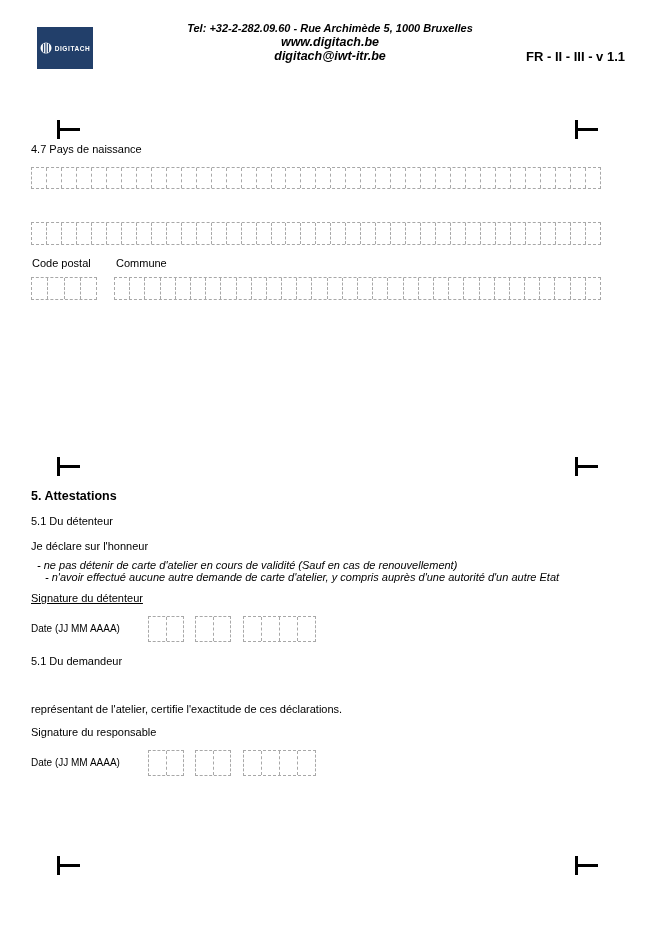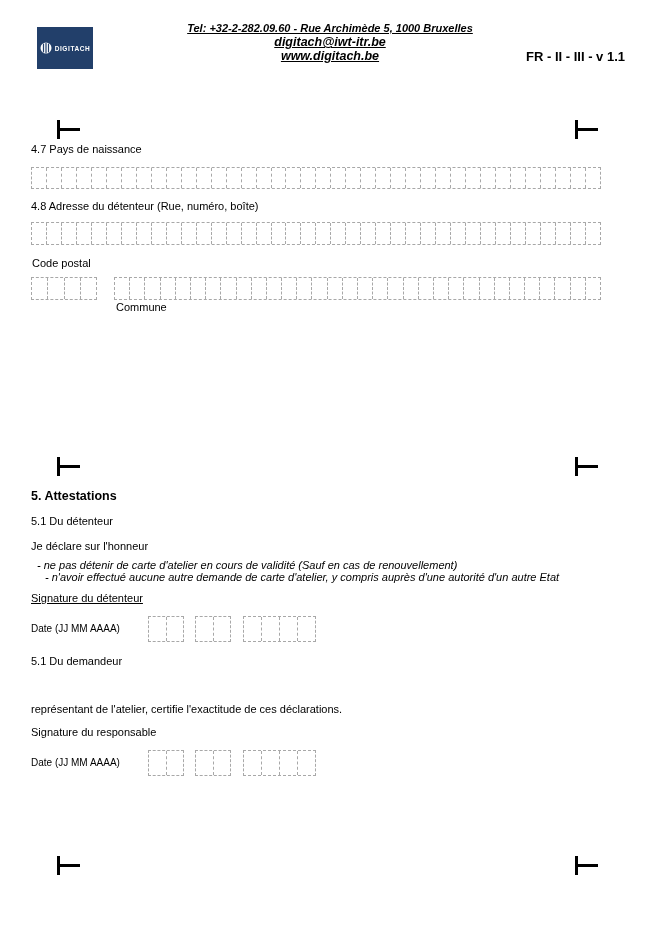--- a/index.html
+++ b/index.html
@@ -14,21 +14,21 @@
   .italic { font-style:italic; }
 
   
   .logo {
     position:absolute; left:37px; top:27px; width:56px; height:42px;
     background:#223f6a; display:flex; align-items:center; justify-content:center; gap:3px;
   }
   .logo-text { color:#ffffff; font-size:6.5px; font-weight:bold; letter-spacing:0.6px; }
   .header-center {
     position:absolute; left:148px; top:21px; width:364px; text-align:center;
-    font-weight:bold; font-style:italic; line-height:14px;text-decoration:underline;
+    font-weight:bold; font-style:italic; line-height:14px;
   }
   .hc1 { font-size:11px; }
   .hc23 { font-size:12.5px; }
   .version { position:absolute; right:32px; top:49px; font-size:13px; font-weight:bold; white-space:nowrap;padding-left:40px; }
 
   
   .crop { position:absolute; width:23px; height:19px; }
   .crop::before { content:""; position:absolute; left:0; top:0; width:3px; height:19px; background:#000; }
   .crop::after  { content:""; position:absolute; left:0; top:8px; width:23px; height:3px; background:#000; }
 
@@ -58,22 +58,22 @@
         <rect x="2.9" y="1.6" width="1.2" height="8.8" fill="#223f6a"></rect>
         <rect x="5.4" y="0.8" width="1.2" height="10.4" fill="#223f6a"></rect>
         <rect x="7.9" y="1.6" width="1.2" height="8.8" fill="#223f6a"></rect>
       </svg>
     </span>
     <span class="logo-text">DIGITACH</span>
   </div>
 
   <div class="header-center">
     <div class="hc1">Tel: +32-2-282.09.60 - Rue Archimède 5, 1000 Bruxelles</div>
+    <div class="hc23">www.digitach.be</div>
     <div class="hc23">digitach@iwt-itr.be</div>
-    <div class="hc23">www.digitach.be</div>
   </div>
 
   <div class="version">FR - II - III - v 1.1</div>
 
   <div class="crop" style="left:57px; top:120px;"></div>
   <div class="crop" style="left:575px; top:120px;"></div>
   <div class="crop" style="left:57px; top:457px;"></div>
   <div class="crop" style="left:575px; top:457px;"></div>
   <div class="crop" style="left:57px; top:856px;"></div>
   <div class="crop" style="left:575px; top:856px;"></div>
@@ -113,21 +113,20 @@
       <div class="cell"></div>
       <div class="cell"></div>
       <div class="cell"></div>
       <div class="cell"></div>
       <div class="cell"></div>
       <div class="cell"></div>
       <div class="cell"></div>
       <div class="cell"></div>
     </div>
 
-  <div class="abs label" style="left:31px; top:200px;">4.8 Adresse du détenteur (Rue, numéro, boîte)</div>
   <div class="comb" style="left:31px; top:222px; width:570px; height:23px;">
       <div class="cell"></div>
       <div class="cell"></div>
       <div class="cell"></div>
       <div class="cell"></div>
       <div class="cell"></div>
       <div class="cell"></div>
       <div class="cell"></div>
       <div class="cell"></div>
       <div class="cell"></div>
@@ -156,21 +155,21 @@
       <div class="cell"></div>
       <div class="cell"></div>
       <div class="cell"></div>
       <div class="cell"></div>
       <div class="cell"></div>
       <div class="cell"></div>
       <div class="cell"></div>
     </div>
 
   <div class="abs label" style="left:32px; top:257px;">Code postal</div>
-  <div class="abs label" style="left:116px; top:257px;margin-top:44px;">Commune</div>
+  <div class="abs label" style="left:116px; top:257px;">Commune</div>
   <div class="comb" style="left:31px; top:277px; width:66px; height:23px;">
       <div class="cell"></div>
       <div class="cell"></div>
       <div class="cell"></div>
       <div class="cell"></div>
     </div>
   <div class="comb" style="left:114px; top:277px; width:487px; height:23px;">
       <div class="cell"></div>
       <div class="cell"></div>
       <div class="cell"></div>

